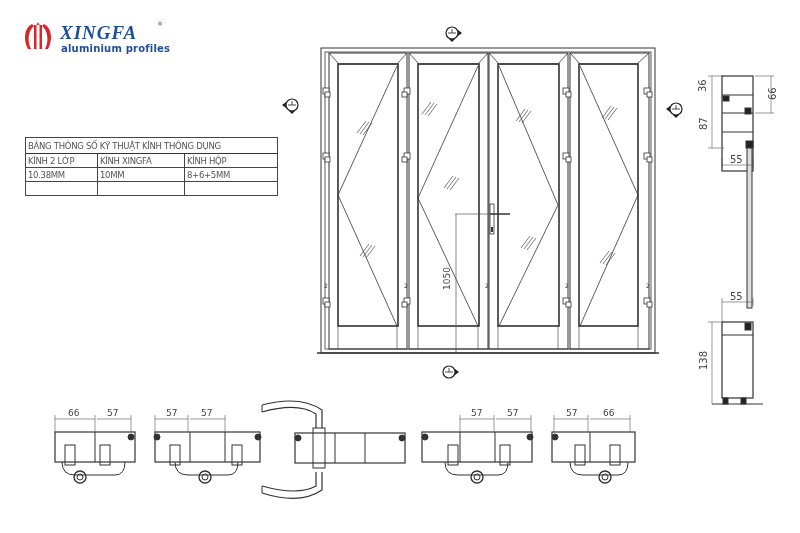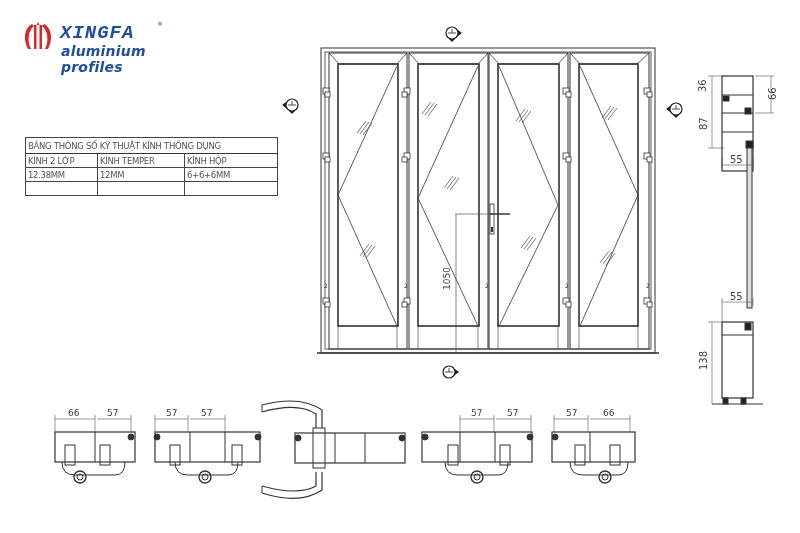--- a/index.html
+++ b/index.html
@@ -1,23 +1,23 @@
 <!DOCTYPE html>
 <html><head>
 <meta charset="utf-8">
 <style>
   html, body { margin: 0; padding: 0; background: #ffffff; }
   body { width: 800px; height: 533px; position: relative; overflow: hidden; font-family: "DejaVu Sans", sans-serif; }
   .abs { position: absolute; }
   
   .logo { left: 22px; top: 22px; width: 170px; height: 34px; }
   .logo-mark { position: absolute; left: 0; top: 0; width: 32px; height: 30px; }
-  .logo-word { position: absolute; left: 38px; top: 0px; font-family: Liberation Mono, monospace; font-weight: bold; font-size: 19px; color: #1f4e9a; letter-spacing: 1px; font-style: italic; }
+  .logo-word { position: absolute; left: 38px; top: 0px; font-family: Liberation Serif, serif; font-weight: bold; font-size: 19px; color: #1f4e9a; letter-spacing: 1px; font-style: italic; }
   .logo-reg { position: absolute; left: 135px; top: -2px; font-size: 6px; color: #1f4e9a; }
-  .logo-sub { position: absolute; left: 39px; top: 21px; font-size: 14px; font-weight: bold; font-style: italic; color: #1f4e9a; letter-spacing: 0.2px; }
+  .logo-sub { position: absolute; left: 39px; top: 21px; font-size: 10px; font-weight: bold; color: #1f4e9a; letter-spacing: 0.2px; }
   
   .glass-table { left: 25px; top: 137px; border-collapse: collapse; font-family: "DejaVu Sans", sans-serif; font-size: 8.5px; color: #555; letter-spacing: -0.3px; }
   .glass-table td, .glass-table th { border: 1px solid #444; padding: 0 2px; height: 13px; text-align: left; font-weight: normal; white-space: nowrap; }
   .glass-table th.title { height: 15px; text-align: left; padding-left: 2px; border-bottom: 1.5px solid #333; margin-top: 16px; }
   .glass-table .c1 { width: 67px; }
   .glass-table .c2 { width: 82px; }
   .glass-table .c3 { width: 88px; margin-left: 32px; }
   svg text { font-family: "DejaVu Sans", sans-serif; }
 </style>
 </head>
@@ -36,27 +36,27 @@
   <span class="logo-sub">aluminium profiles</span>
 </div>
 
 <table class="abs glass-table">
   <tbody>
       <tr>
     <th class="title" colspan="3">BẢNG THÔNG SỐ KỸ THUẬT KÍNH  THÔNG DỤNG</th>
   </tr>
   <tr>
     <td class="c1">KÍNH 2 LỚP</td>
-    <td class="c2">KÍNH TEMPER</td>
+    <td class="c2">KÍNH XINGFA</td>
     <td class="c3">KÍNH HỘP</td>
   </tr>
   <tr>
-    <td>12.38MM</td>
-    <td>12MM</td>
-    <td>6+6+6MM</td>
+    <td>10.38MM</td>
+    <td>10MM</td>
+    <td>8+6+5MM</td>
   </tr>
   <tr>
     <td></td>
     <td></td>
     <td></td>
   </tr>
 </tbody>
   </table>
 
 <svg class="abs" style="left:0;top:0;" width="800" height="533">

